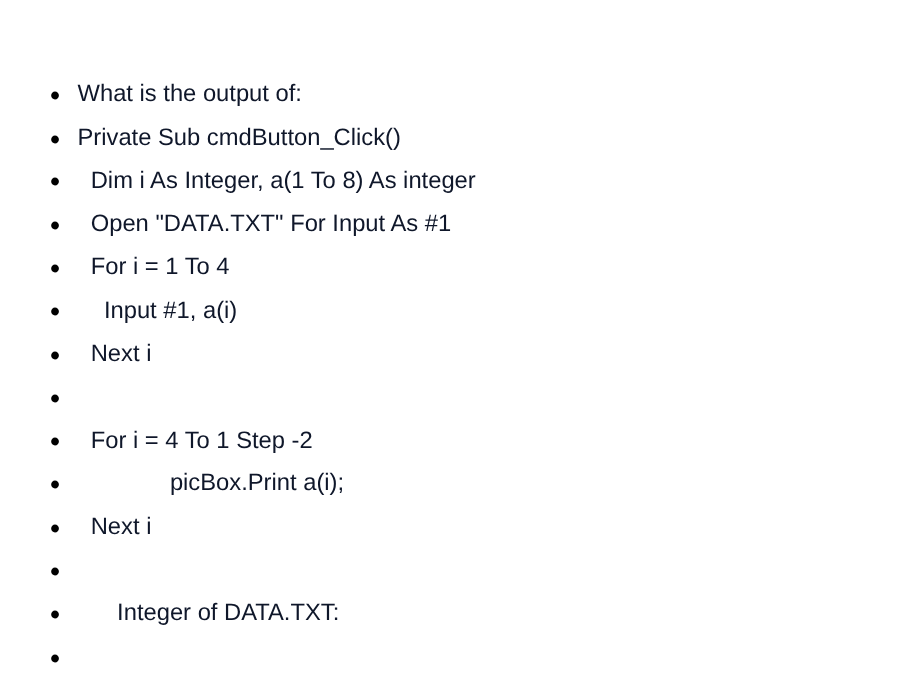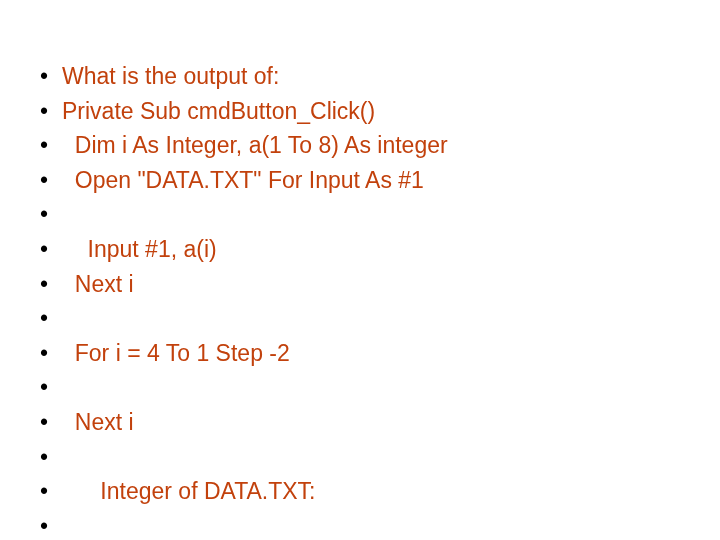--- a/index.html
+++ b/index.html
@@ -45,40 +45,40 @@
     flex: 0 0 auto;
     width: 22px;
     font-size: 23px;
     line-height: 28px;
     color: #000000;
     text-align: left;
   }
 
   .bullet-text {
     flex: 1 1 auto;
-    font-size: 23px;
+    font-size: 19px;
     line-height: 28px;
-    color: #c2410c;
+    color: #0f172a;
     letter-spacing: 0px;
     white-space: pre;
   }
 </style>
 </head>
 <body>
 
 <div id="slide">
   <ul id="bullet-list">
       <li class="bullet-line" style="top: 62px;"><span class="bullet-marker">•</span><span class="bullet-text">What is the output of:</span></li>
       <li class="bullet-line" style="top: 96.6px;"><span class="bullet-marker">•</span><span class="bullet-text">Private Sub cmdButton_Click()</span></li>
       <li class="bullet-line" style="top: 131.2px;"><span class="bullet-marker">•</span><span class="bullet-text">  Dim i As Integer, a(1 To 8) As integer</span></li>
       <li class="bullet-line" style="top: 165.8px;"><span class="bullet-marker">•</span><span class="bullet-text">  Open "DATA.TXT" For Input As #1</span></li>
-      <li class="bullet-line" style="top: 200.4px;"><span class="bullet-marker">•</span></li>
+      <li class="bullet-line" style="top: 200.4px;"><span class="bullet-marker">•</span><span class="bullet-text">  For i = 1 To 4</span></li>
       <li class="bullet-line" style="top: 235px;"><span class="bullet-marker">•</span><span class="bullet-text">    Input #1, a(i)</span></li>
       <li class="bullet-line" style="top: 269.6px;"><span class="bullet-marker">•</span><span class="bullet-text">  Next i</span></li>
       <li class="bullet-line" style="top: 304.2px;"><span class="bullet-marker">•</span><span class="bullet-text"></span></li>
       <li class="bullet-line" style="top: 338.8px;"><span class="bullet-marker">•</span><span class="bullet-text">  For i = 4 To 1 Step -2</span></li>
-      <li class="bullet-line" style="top: 373.4px;"><span class="bullet-marker">•</span></li>
+      <li class="bullet-line" style="top: 373.4px;"><span class="bullet-marker">•</span><span class="bullet-text">              picBox.Print a(i);</span></li>
       <li class="bullet-line" style="top: 408px;"><span class="bullet-marker">•</span><span class="bullet-text">  Next i</span></li>
       <li class="bullet-line" style="top: 442.6px;"><span class="bullet-marker">•</span></li>
       <li class="bullet-line" style="top: 477.2px;"><span class="bullet-marker">•</span><span class="bullet-text">      Integer of DATA.TXT:</span></li>
       <li class="bullet-line" style="top: 511.8px;"><span class="bullet-marker">•</span></li>
     </ul>
 </div>
 
 </body></html>

